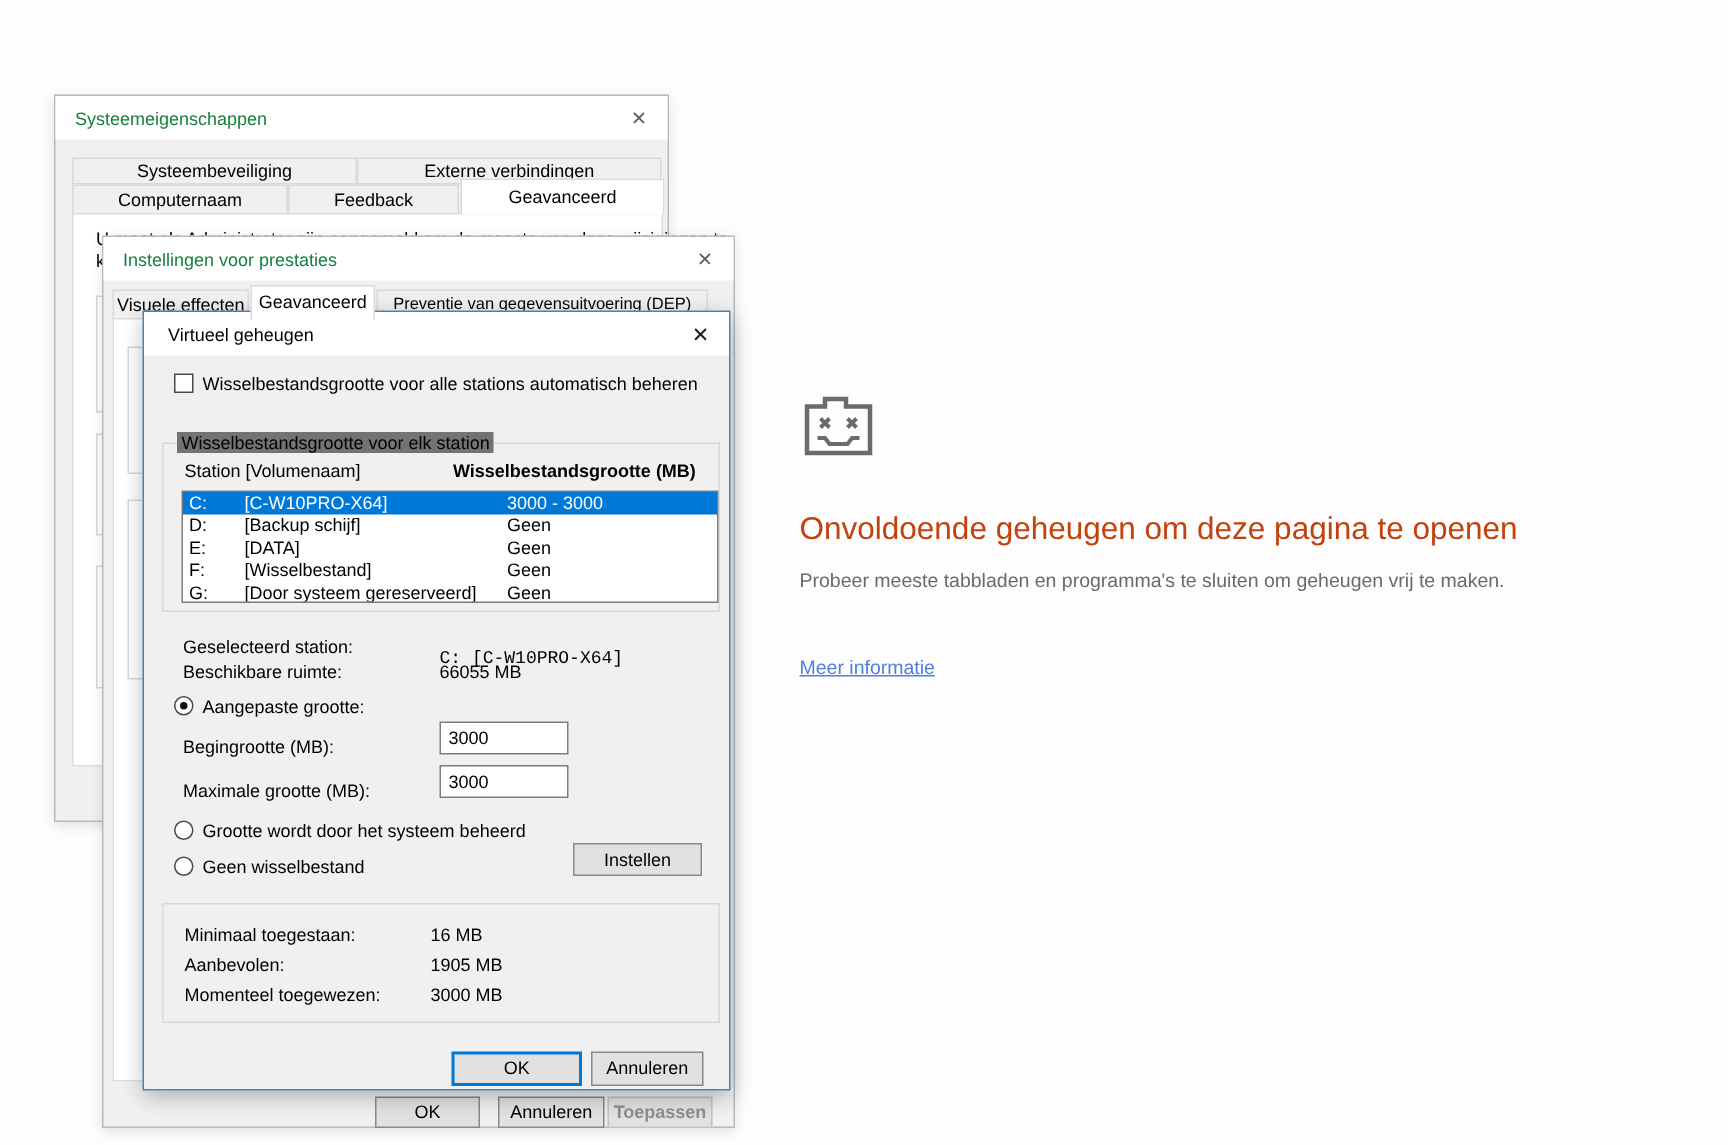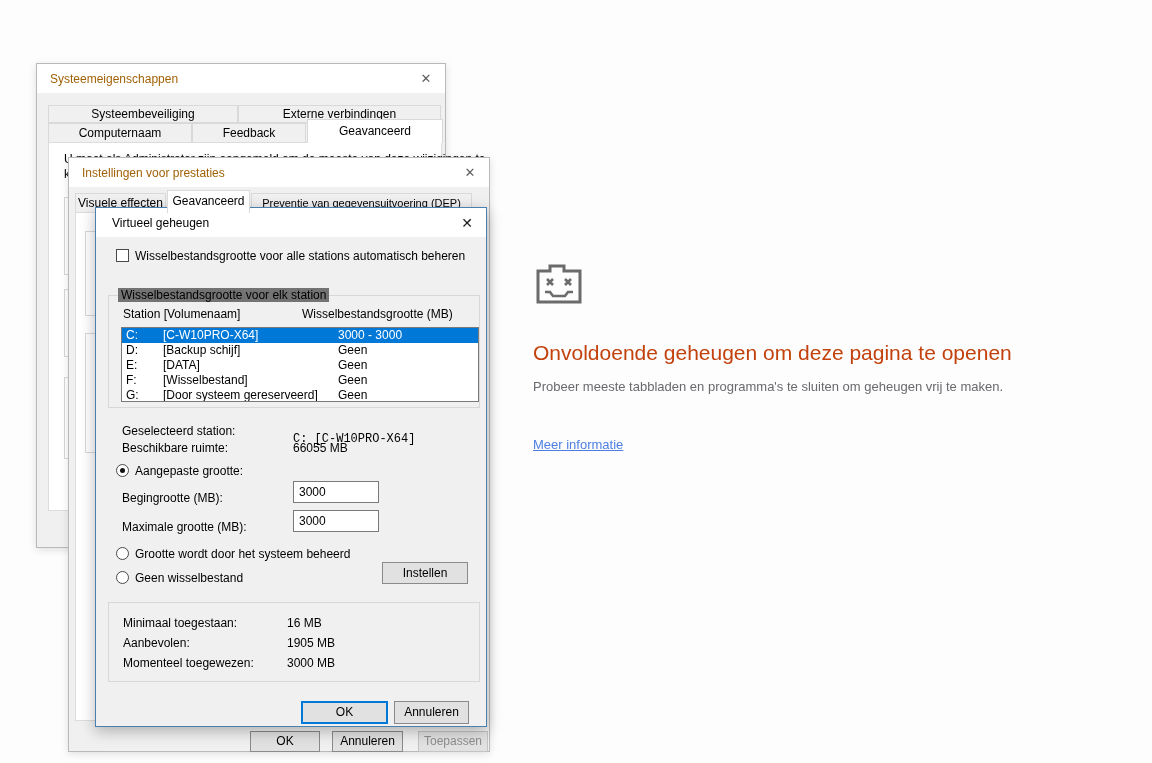--- a/index.html
+++ b/index.html
@@ -11,21 +11,21 @@
     font-size:12px; color:#000;
   }
   .abs { position:absolute; }
 
   
   .dlg { position:absolute; background:#f0f0f0; }
   .dlg.inactive { border:1px solid #b9b9b9; box-shadow:0 2px 8px rgba(0,0,0,.12); }
   .dlg.active   { border:1px solid #4a80ad; box-shadow:0 4px 14px rgba(0,0,0,.28); }
   .titlebar { position:absolute; left:0; top:0; right:0; height:29px; background:#ffffff; }
   .titlebar .title { position:absolute; left:13px; top:8px; font-size:12px; }
-  .titlebar.inactive .title { color:#a16207; }
+  .titlebar.inactive .title { color:#15803d; }
   .titlebar.active   .title { color:#000; }
   .close-btn { position:absolute; top:6px; width:18px; height:18px; text-align:center;
                line-height:18px; font-size:13px; color:#5f5f5f; }
   .titlebar.active .close-btn { color:#1a1a1a; }
 
   .tab { position:absolute; background:#f0f0f0; border:1px solid #d9d9d9;
          text-align:center; overflow:hidden; white-space:nowrap; }
   .tab.on { background:#fff; border-bottom:none; z-index:3; }
   .tabpage { position:absolute; background:#fff; border:1px solid #dcdcdc; }
 
@@ -130,36 +130,36 @@
       <div class="lbl" style="left:10px;top:14px;">Instellen hoe processorresources worden toegewezen.</div>
     </div>
     <div class="groupbox" style="left:9px;top:120px;width:388px;height:120px;">
       <span class="gb-label">Virtueel geheugen</span>
       <div class="lbl" style="left:10px;top:14px;">Een wisselbestand is een gedeelte op de vaste schijf dat Windows</div>
     </div>
   </div>
 
   <div class="win-btn" style="left:181px;top:573px;width:70px;height:21px;line-height:19px;">OK</div>
   <div class="win-btn" style="left:263px;top:573px;width:71px;height:21px;line-height:19px;">Annuleren</div>
-  <div class="win-btn disabled" style="left:349px;top:573px;width:70px;height:21px;line-height:19px;">Toepassen</div>
+  <div class="win-btn disabled" style="left:336px;top:573px;width:70px;height:21px;line-height:19px;font-weight:bold;">Toepassen</div>
 </div>
 
 <div class="dlg active" style="left:95px;top:207px;width:392px;height:520px;">
   <div class="titlebar active">
     <span class="title" style="left:16px;">Virtueel geheugen</span>
     <span class="close-btn" style="right:10px;font-size:14px;">✕</span>
   </div>
 
   <div class="checkbox" style="left:20px;top:41px;"></div>
   <div class="lbl" style="left:39px;top:41px;">Wisselbestandsgrootte voor alle stations automatisch beheren</div>
 
   <div class="groupbox" style="left:12px;top:87px;width:372px;height:113px;">
     <span class="gb-label">Wisselbestandsgrootte voor elk station</span>
     <div class="lbl" style="left:14px;top:11px;">Station [Volumenaam]</div>
-    <div class="lbl" style="left:193px;top:11px;">Wisselbestandsgrootte (MB)</div>
+    <div class="lbl" style="left:193px;top:11px;font-weight:bold;">Wisselbestandsgrootte (MB)</div>
 
     <div class="listbox" style="left:12px;top:31px;width:358px;height:75px;">
       <div class="lb-row sel">
         <span class="c-letter">C:</span>
         <span class="c-volume">[C-W10PRO-X64]</span>
         <span class="c-size">3000 - 3000</span>
       </div>
       <div class="lb-row">
         <span class="c-letter">D:</span>
         <span class="c-volume">[Backup schijf]</span>

